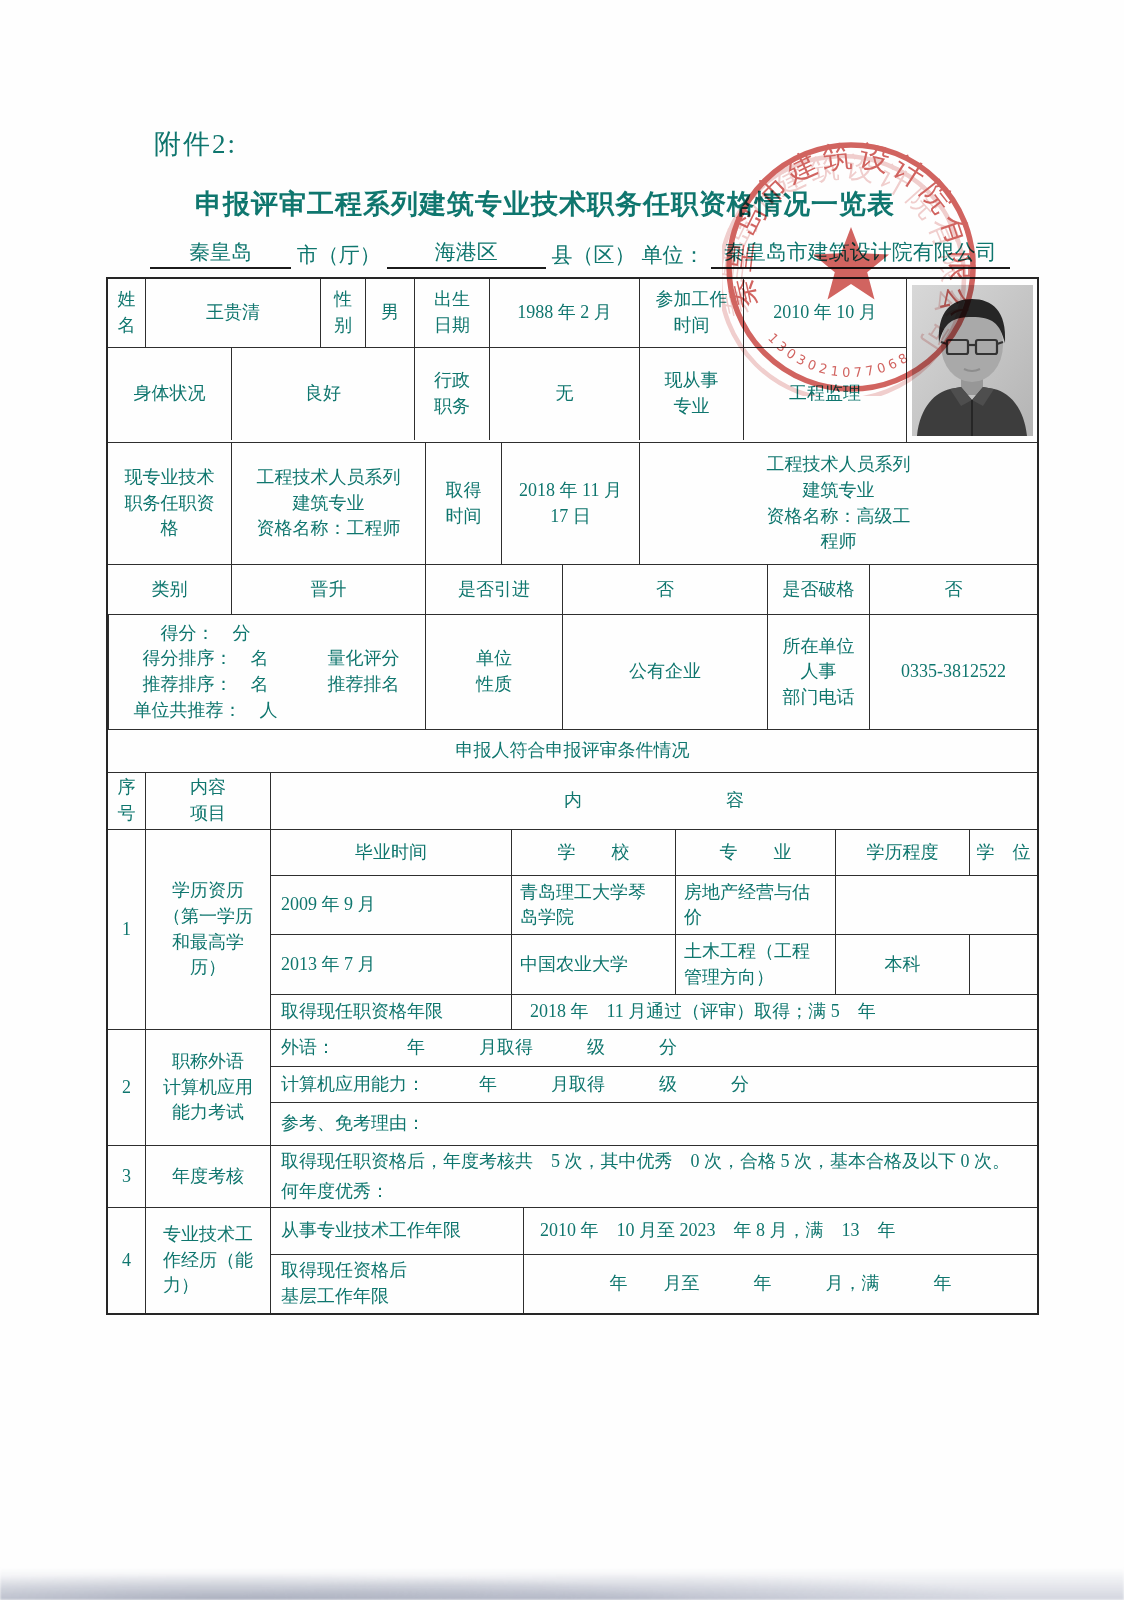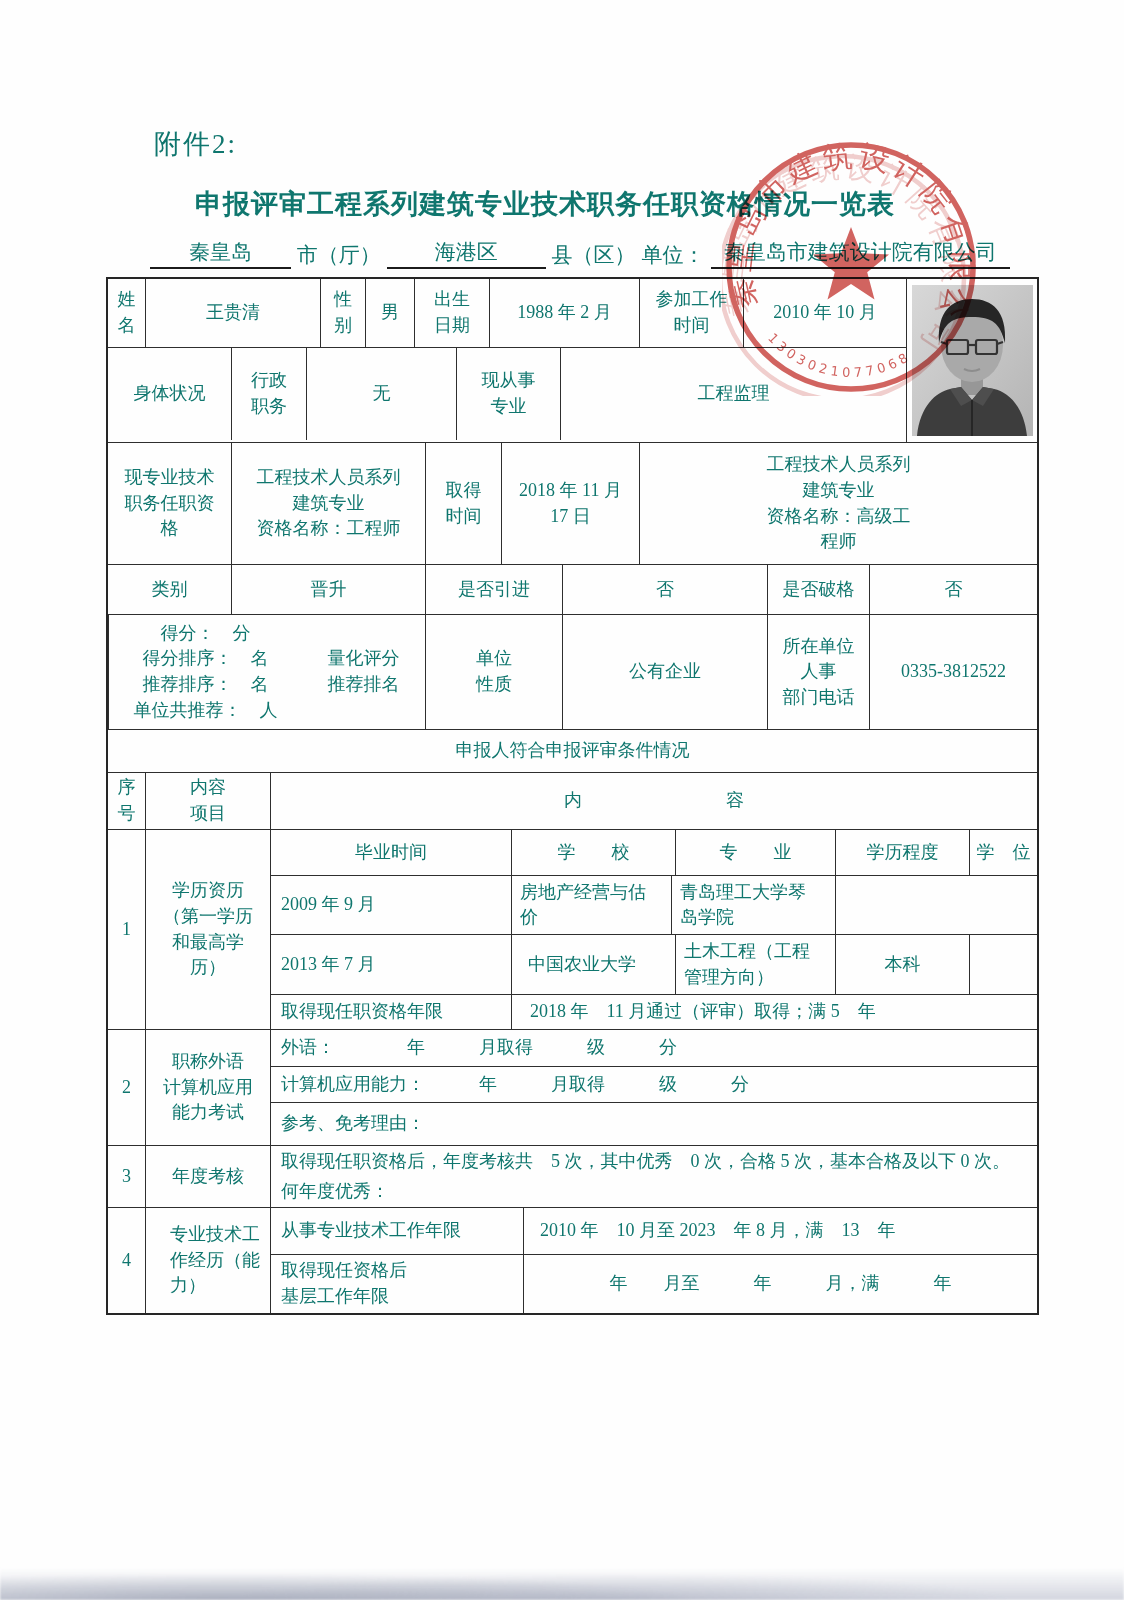--- a/index.html
+++ b/index.html
@@ -69,20 +69,21 @@
           <div class="cell bl" style="width:49px">男</div>
           <div class="cell bl" style="width:75px">出生
 日期</div>
           <div class="cell bl" style="width:150px">1988 年 2 月</div>
           <div class="cell bl" style="width:104px">参加工作
 时间</div>
           <div class="cell bl" style="flex:1">2010 年 10 月</div>
         </div>
         <div class="hrow bt" style="height:93px">
           <div class="cell" style="width:123px">身体状况</div>
+          <div class="cell bl" style="width:183px">良好</div>
           <div class="cell bl" style="width:75px">行政
 职务</div>
           <div class="cell bl" style="width:150px">无</div>
           <div class="cell bl" style="width:104px">现从事
 专业</div>
           <div class="cell bl" style="flex:1">工程监理</div>
         </div>
       </div>
       <div class="cell bl photocell">
         <svg width="121" height="151" viewBox="0 0 121 151">
@@ -175,29 +176,29 @@
       <div class="vstack bl" style="flex:1">
         <div class="hrow" style="height:45px">
           <div class="cell" style="width:240px">毕业时间</div>
           <div class="cell bl" style="width:164px">学　　校</div>
           <div class="cell bl" style="width:160px">专　　业</div>
           <div class="cell bl" style="width:134px">学历程度</div>
           <div class="cell bl" style="flex:1">学　位</div>
         </div>
         <div class="hrow bt" style="height:60px">
           <div class="cell cl" style="width:240px">2009 年 9 月</div>
+          <div class="cell cl bl" style="width:164px;padding-left:8px">青岛理工大学琴
+岛学院</div>
           <div class="cell cl bl" style="width:160px;padding-left:8px">房地产经营与估
 价</div>
-          <div class="cell cl bl" style="width:164px;padding-left:8px">青岛理工大学琴
-岛学院</div>
           <div class="cell bl" style="flex:1"></div>
         </div>
         <div class="hrow bt" style="height:60px">
           <div class="cell cl" style="width:240px">2013 年 7 月</div>
-          <div class="cell cl bl" style="width:164px;padding-left:16px">中国农业大学</div>
+          <div class="cell cl bl" style="width:164px;padding-left:8px">中国农业大学</div>
           <div class="cell cl bl" style="width:160px;padding-left:8px">土木工程（工程
 管理方向）</div>
           <div class="cell bl" style="width:134px">本科</div>
           <div class="cell bl" style="flex:1"></div>
         </div>
         <div class="hrow bt" style="height:35px">
           <div class="cell cl" style="width:240px">取得现任职资格年限</div>
           <div class="cell cl bl" style="flex:1;padding-left:18px">2018 年　11 月通过（评审）取得；满 5　年</div>
         </div>
       </div>
@@ -216,21 +217,21 @@
     </div>
 
     <div class="row bt" style="height:62px">
       <div class="cell" style="width:37px">3</div>
       <div class="cell bl" style="width:125px">年度考核</div>
       <div class="cell cl bl" style="flex:1;line-height:1.65;padding-right:12px">取得现任职资格后，年度考核共　5 次，其中优秀　0 次，合格 5 次，基本合格及以下 0 次。何年度优秀：</div>
     </div>
 
     <div class="row bt" style="height:106px">
       <div class="cell" style="width:37px">4</div>
-      <div class="cell cl bl" style="width:125px;padding-left:24px">专业技术工
+      <div class="cell cl bl" style="width:125px;padding-left:17px">专业技术工
 作经历（能
 力）</div>
       <div class="vstack bl" style="flex:1">
         <div class="hrow" style="height:46px">
           <div class="cell cl" style="width:252px">从事专业技术工作年限</div>
           <div class="cell cl bl" style="flex:1;padding-left:16px">2010 年　10 月至 2023　年 8 月，满　13　年</div>
         </div>
         <div class="hrow bt" style="height:60px">
           <div class="cell cl" style="width:252px">取得现任资格后
 基层工作年限</div>

